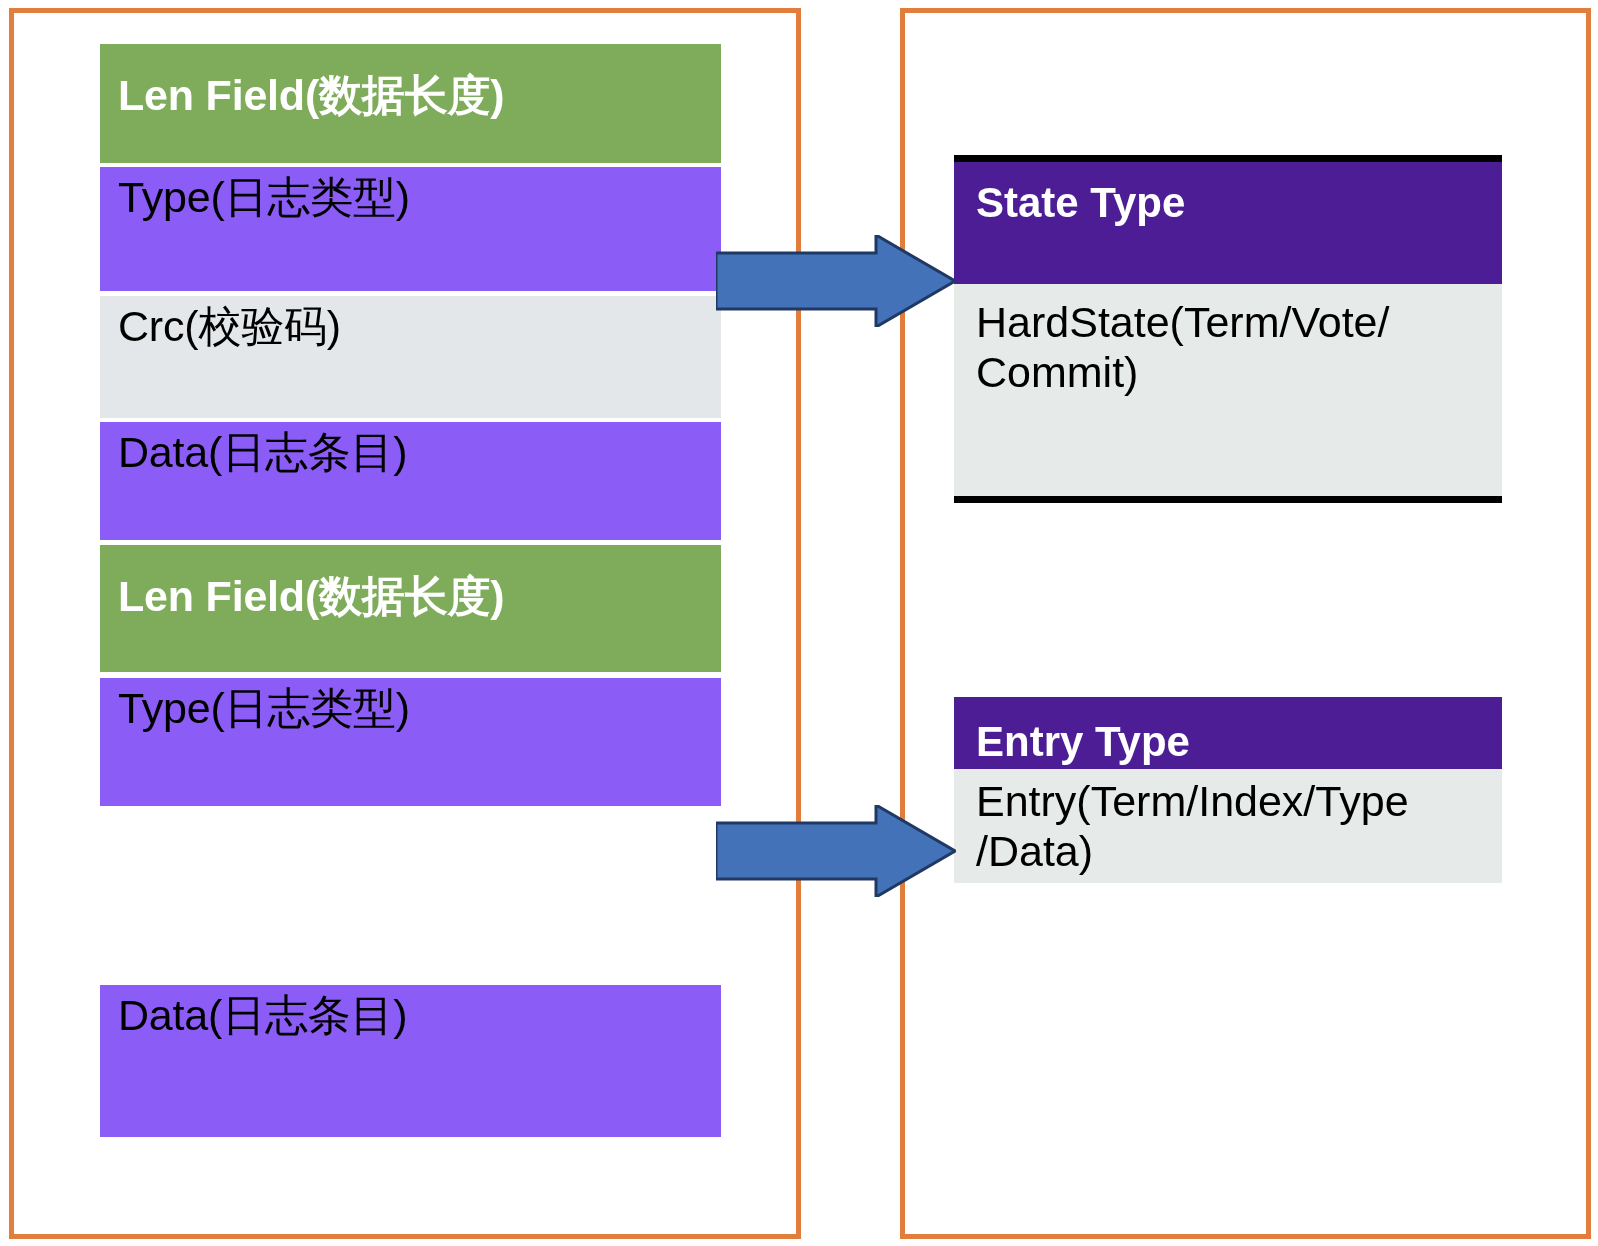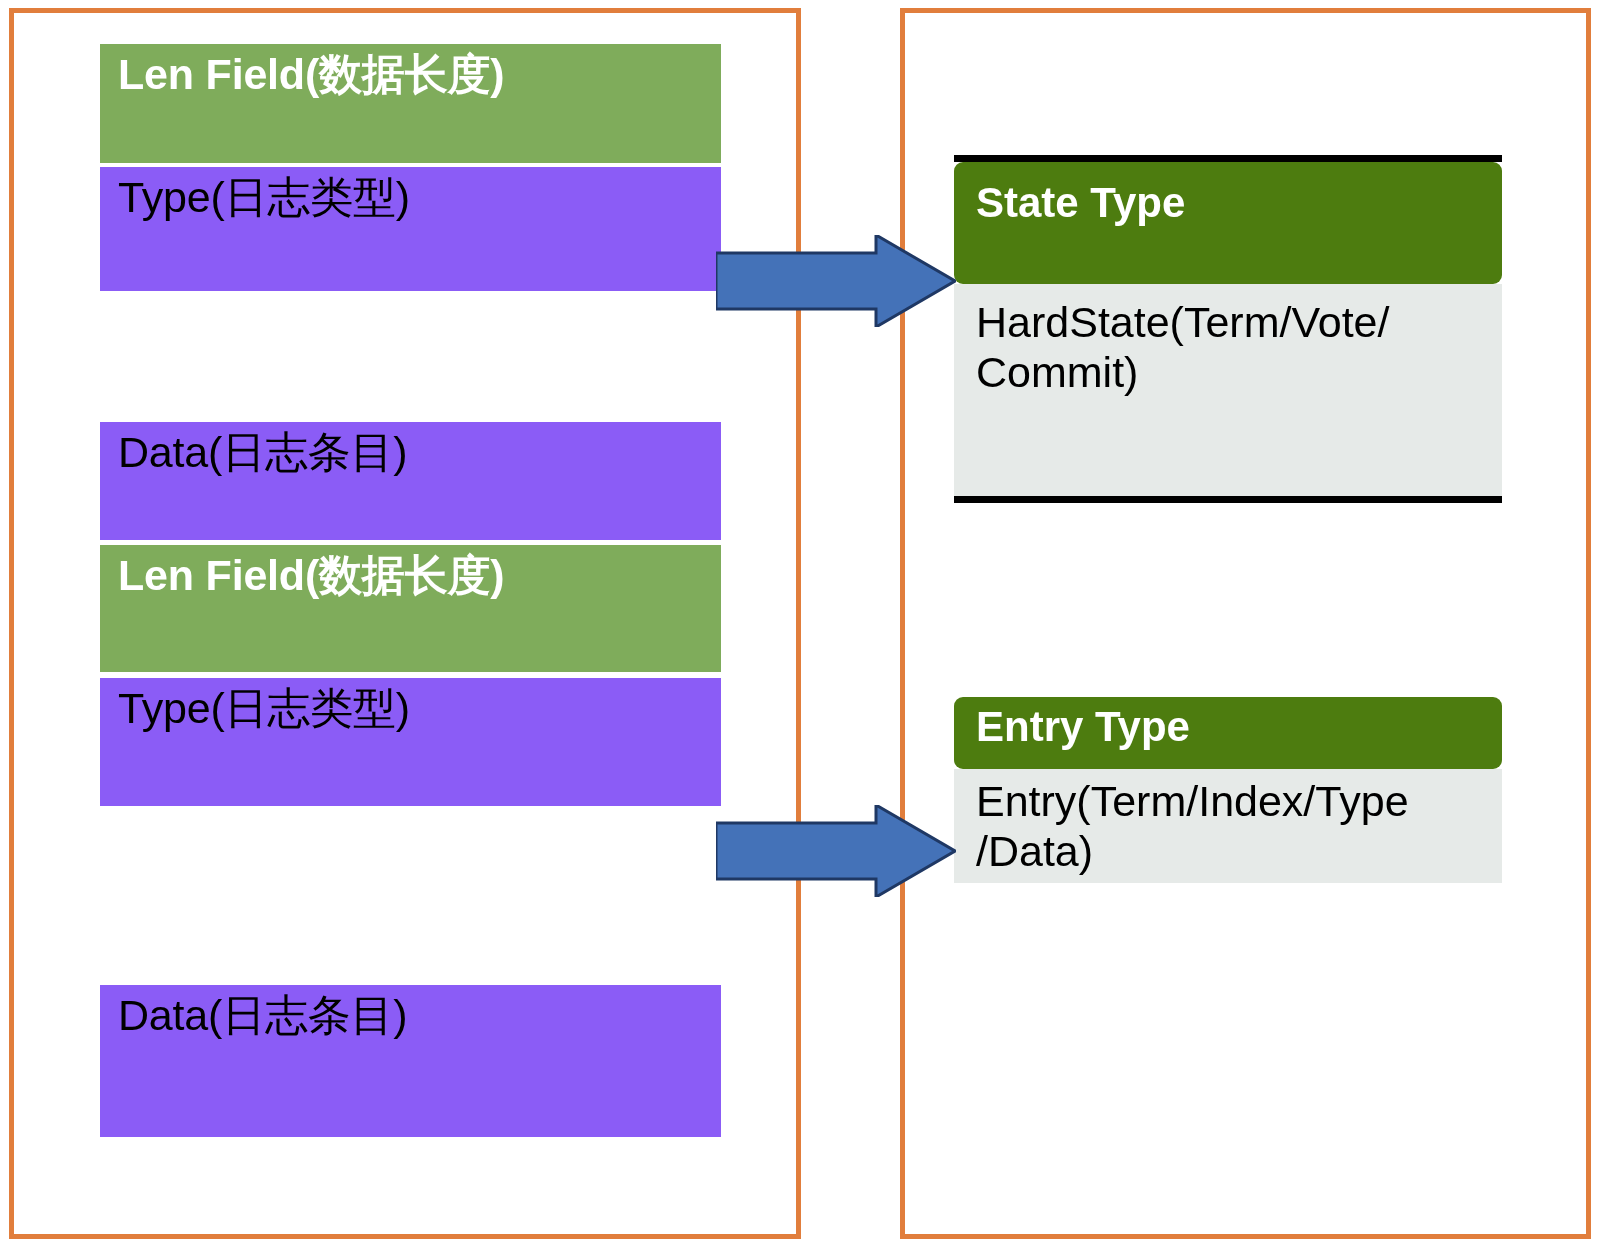--- a/index.html
+++ b/index.html
@@ -50,41 +50,40 @@
   .row-body-gray {
     background: #E3E7E9;
     color: #000000;
   }
   .row-text {
     font-size: 43px;
     line-height: 1.12;
     letter-spacing: -0.2px;
     white-space: nowrap;
   }
-  .row-head .row-text { font-weight: bold; }
+  .row-head .row-text { font-weight: bold; margin-top: 21px; }
 
   
   .type-box {
     position: absolute;
     box-sizing: border-box;
   }
   .type-box.bordered {
     border-top: 7px solid #000000;
     border-bottom: 7px solid #000000;
   }
   .type-head {
-    background: #4d7c0f;
+    background: #4c1d95;
     color: #ffffff;
     font-weight: bold;
     font-size: 42px;
     line-height: 1.1;
     padding: 18px 0 0 22px;
     box-sizing: border-box;
     white-space: nowrap;
-    border-radius: 9px;
   }
   .type-body {
     background: #E6EAE8;
     color: #000000;
     font-size: 43px;
     line-height: 1.16;
     padding: 14px 7px 0 22px;
     box-sizing: border-box;
   }
 
@@ -102,20 +101,23 @@
   <div class="panel" id="panel-left"></div>
 
   <div class="record-row row-head" style="left:100px; top:44px; width:621px; height:119px;">
     <span class="row-text">Len Field(数据长度)</span>
   </div>
 
   <div class="record-row row-body-green" style="left:100px; top:167px; width:621px; height:124px;">
     <span class="row-text">Type(日志类型)</span>
   </div>
 
+  <div class="record-row row-body-gray" style="left:100px; top:296px; width:621px; height:122px;">
+    <span class="row-text">Crc(校验码)</span>
+  </div>
 
   <div class="record-row row-body-green" style="left:100px; top:422px; width:621px; height:118px;">
     <span class="row-text">Data(日志条目)</span>
   </div>
 
   <div class="record-row row-head" style="left:100px; top:545px; width:621px; height:127px;">
     <span class="row-text">Len Field(数据长度)</span>
   </div>
 
   <div class="record-row row-body-green" style="left:100px; top:678px; width:621px; height:128px;">
@@ -131,21 +133,21 @@
 
   <div class="type-box bordered" style="left:954px; top:155px; width:548px; height:348px;">
     <div class="type-head" style="height:122px;">
       <span>State Type</span>
     </div>
     <div class="type-body" style="height:212px; white-space:pre-line;">HardState(Term/Vote/
 Commit)</div>
   </div>
 
   <div class="type-box" style="left:954px; top:697px; width:548px; height:219px;">
-    <div class="type-head" style="height:72px; padding-top:7px;">
+    <div class="type-head" style="height:72px; padding-top:22px;">
       <span>Entry Type</span>
     </div>
     <div class="type-body" style="height:114px; white-space:pre-line; padding-top:8px;">Entry(Term/Index/Type
 /Data)</div>
   </div>
 
   <div class="arrow" style="left:716px; top:235px; width:240px; height:92px;">
     <svg width="240" height="92" viewBox="0 0 240 92">
       <polygon points="0,18 160,18 160,0 239,46 160,92 160,74 0,74" fill="#4472B8" stroke="#1F3864" stroke-width="3"></polygon>
     </svg>

